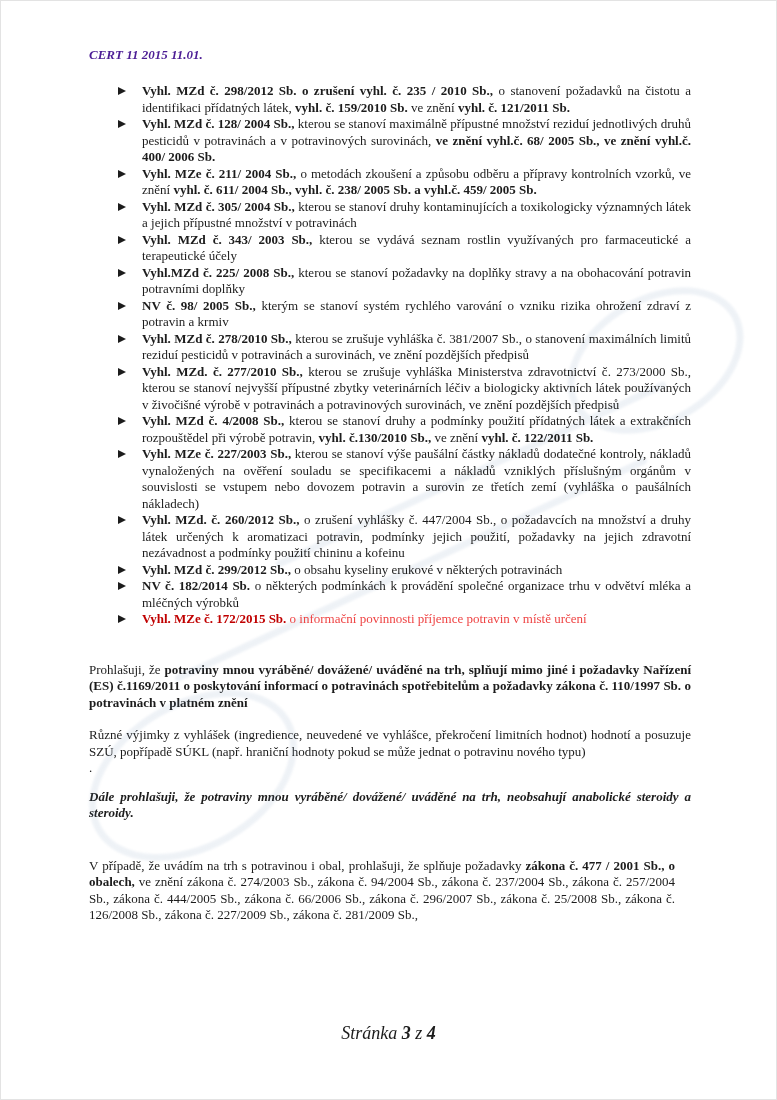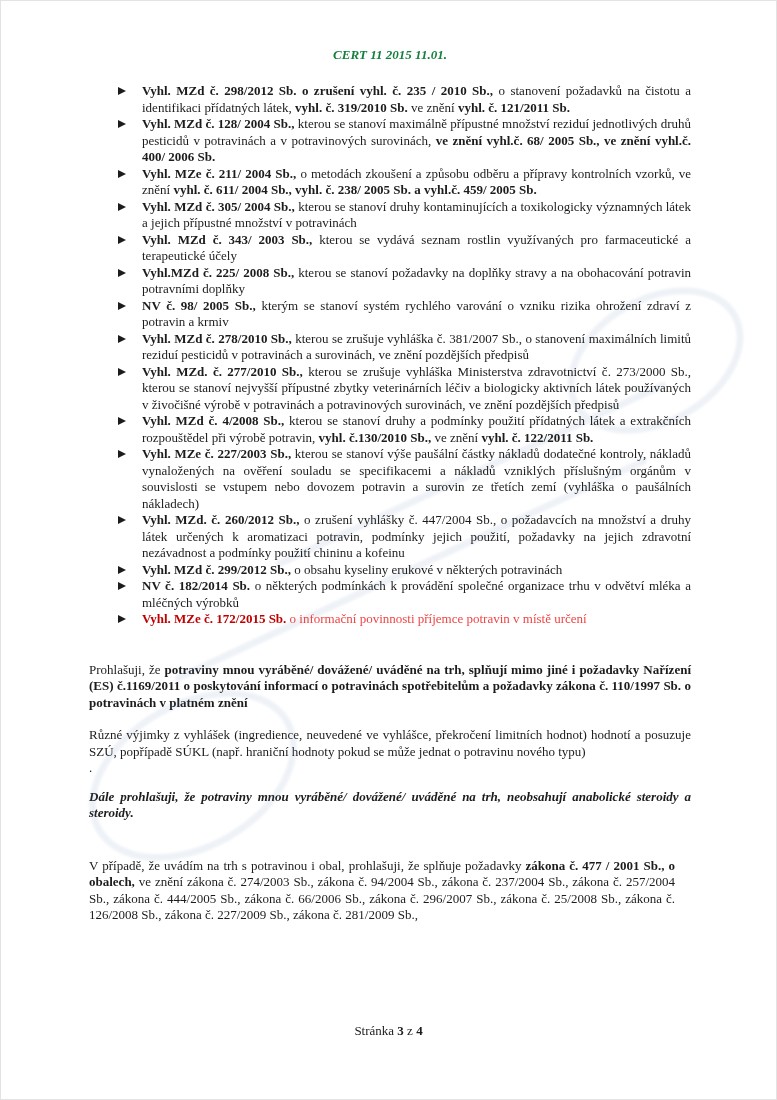--- a/index.html
+++ b/index.html
@@ -8,25 +8,25 @@
     position:relative;
     width:777px;height:1100px;
     background:#ffffff;
     border:1px solid #e3e3e3;
     box-sizing:border-box;
     color:#1c1c1c;
     padding:46px 85px 0 88px;
     overflow:hidden;
   }
   .header{
-    text-align:center;
+    text-align:left;
     font-size:13px;
     font-weight:bold;
     font-style:italic;
-    color:#15803d;
+    color:#4c1d95;
   }
   .law-list{
     margin:20px 0 0 27px;
     padding:0;
     font-size:13px;
     line-height:1.27;
   }
   .law-list li{
     list-style:none;
     position:relative;
@@ -48,21 +48,22 @@
   .paragraph-section p{text-align:justify;}
   .paragraph-section p:nth-child(1){margin:34px 0 0 0;}
   .paragraph-section p:nth-child(2){margin:16px 0 0 0;}
   .paragraph-section p:nth-child(3){margin:0;}
   .paragraph-section p:nth-child(4){margin:12px 0 0 0;font-style:italic;}
   .paragraph-section p:nth-child(5){margin:36px 16px 0 0;}
   .footer{
     position:absolute;
     left:0;right:0;top:1022px;
     text-align:center;
-    font-size:13px;
+    font-size:18px;
+    font-style:italic;
   }
   .b{font-weight:bold;}
   
   .watermark{position:absolute;left:0;top:0;width:777px;height:1100px;pointer-events:none;opacity:.11;filter:blur(1.3px);}
   .wm-loop{position:absolute;border:7px solid #6e8fb5;border-radius:50%;}
   .wm1{left:560px;top:295px;width:175px;height:115px;transform:rotate(-30deg);}
   .wm2{left:80px;top:700px;width:210px;height:135px;transform:rotate(-30deg);}
   .wm-line{position:absolute;background:#6e8fb5;height:7px;border-radius:4px;}
   .wm3{left:150px;top:565px;width:520px;transform:rotate(-25deg);}
   .wm4{left:255px;top:470px;width:430px;transform:rotate(-25deg);}
@@ -75,21 +76,21 @@
   <div class="watermark">
     <div class="wm-loop wm1"></div>
     <div class="wm-loop wm2"></div>
     <div class="wm-line wm3"></div>
     <div class="wm-line wm4"></div>
   </div>
 
   <div class="header">CERT 11 2015 11.01.</div>
 
   <ul class="law-list">
-      <li><span class="bullet"></span><span><span class="b">Vyhl. MZd č. 298/2012 Sb. o zrušení vyhl. č. 235 / 2010 Sb.,</span><span> o stanovení požadavků na čistotu a identifikaci přídatných látek, </span><span class="b">vyhl. č. 319/2010 Sb.</span><span> ve znění </span><span class="b">vyhl. č. 121/2011 Sb.</span></span></li>
+      <li><span class="bullet"></span><span><span class="b">Vyhl. MZd č. 298/2012 Sb. o zrušení vyhl. č. 235 / 2010 Sb.,</span><span> o stanovení požadavků na čistotu a identifikaci přídatných látek, </span><span class="b">vyhl. č. 159/2010 Sb.</span><span> ve znění </span><span class="b">vyhl. č. 121/2011 Sb.</span></span></li>
       <li><span class="bullet"></span><span><span class="b">Vyhl. MZd č. 128/ 2004 Sb.,</span><span> kterou se stanoví maximálně přípustné množství reziduí jednotlivých druhů pesticidů v potravinách a v potravinových surovinách, </span><span class="b">ve znění vyhl.č. 68/ 2005 Sb., ve znění vyhl.č. 400/ 2006 Sb.</span></span></li>
       <li><span class="bullet"></span><span><span class="b">Vyhl. MZe č. 211/ 2004 Sb.,</span><span> o metodách zkoušení a způsobu odběru a přípravy kontrolních vzorků, ve znění </span><span class="b">vyhl. č. 611/ 2004 Sb., vyhl. č. 238/ 2005 Sb. a vyhl.č. 459/ 2005 Sb.</span></span></li>
       <li><span class="bullet"></span><span><span class="b">Vyhl. MZd č. 305/ 2004 Sb.,</span><span> kterou se stanoví druhy kontaminujících a toxikologicky významných látek a jejich přípustné množství v potravinách</span></span></li>
       <li><span class="bullet"></span><span><span class="b">Vyhl. MZd č. 343/ 2003 Sb.,</span><span> kterou se vydává seznam rostlin využívaných pro farmaceutické a terapeutické účely</span></span></li>
       <li><span class="bullet"></span><span><span class="b">Vyhl.MZd č. 225/ 2008 Sb.,</span><span> kterou se stanoví požadavky na doplňky stravy a na obohacování potravin potravními doplňky</span></span></li>
       <li><span class="bullet"></span><span><span class="b">NV č. 98/ 2005 Sb.,</span><span> kterým se stanoví systém rychlého varování o vzniku rizika ohrožení zdraví z potravin a krmiv</span></span></li>
       <li><span class="bullet"></span><span><span class="b">Vyhl. MZd č. 278/2010 Sb.,</span><span> kterou se zrušuje vyhláška č. 381/2007 Sb., o stanovení maximálních limitů reziduí pesticidů v potravinách a surovinách, ve znění pozdějších předpisů</span></span></li>
       <li><span class="bullet"></span><span><span class="b">Vyhl. MZd. č. 277/2010 Sb.,</span><span> kterou se zrušuje vyhláška Ministerstva zdravotnictví č. 273/2000 Sb., kterou se stanoví nejvyšší přípustné zbytky veterinárních léčiv a biologicky aktivních látek používaných v živočišné výrobě v potravinách a potravinových surovinách, ve znění pozdějších předpisů</span></span></li>
       <li><span class="bullet"></span><span><span class="b">Vyhl. MZd č. 4/2008 Sb.,</span><span> kterou se stanoví druhy a podmínky použití přídatných látek a extrakčních rozpouštědel při výrobě potravin, </span><span class="b">vyhl. č.130/2010 Sb.,</span><span> ve znění </span><span class="b">vyhl. č. 122/2011 Sb.</span></span></li>
       <li><span class="bullet"></span><span><span class="b">Vyhl. MZe č. 227/2003 Sb.,</span><span> kterou se stanoví výše paušální částky nákladů dodatečné kontroly, nákladů vynaložených na ověření souladu se specifikacemi a nákladů vzniklých příslušným orgánům v souvislosti se vstupem nebo dovozem potravin a surovin ze třetích zemí (vyhláška o paušálních nákladech)</span></span></li>

